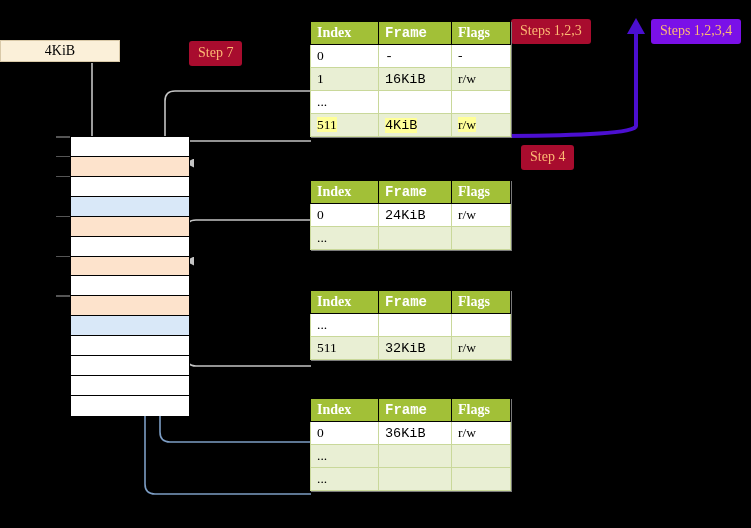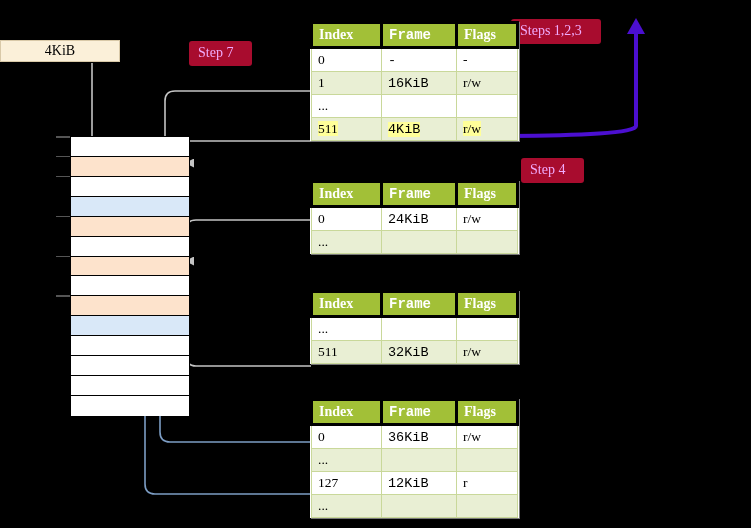--- a/index.html
+++ b/index.html
@@ -1,37 +1,37 @@
 <!DOCTYPE html>
 <html><head>
 <meta charset="utf-8">
 <style>
   html,body{margin:0;padding:0;background:#000;}
   body{width:751px;height:528px;position:relative;overflow:hidden;
        font-family:"Liberation Serif", serif;}
   .stage{position:absolute;left:0;top:0;width:751px;height:528px;}
 
   
-  .badge{position:absolute;color:#f0abfc;font-size:14px;line-height:1;
-         padding:5px 19px 6px 9px;border-radius:3px;white-space:nowrap;
+  .badge{position:absolute;color:#fdba74;font-size:14px;line-height:1;
+         padding:5px 9px 6px 9px;border-radius:3px;white-space:nowrap;
          font-family:"Liberation Serif", serif;}
   .badge.crimson{background:#a80c2e;}
   .badge.violet{background:#7a10e8;}
 
   
   .kib-box{position:absolute;background:#fbf0d9;border:1px solid #d9c9a8;
            color:#000;font-size:14px;display:flex;align-items:center;
            justify-content:center;box-sizing:border-box;}
 
   
   .ptable{position:absolute;border-collapse:collapse;border-spacing:0;
           background:#fff;font-size:13.5px;color:#000;
           box-shadow:1px 1px 0 #7a7a7a;}
   .ptable th{background:#a2c037;color:#fff;font-weight:bold;text-align:left;
-             padding:3px 6px;border:3px solid #000000;font-size:14px;}
+             padding:3px 6px;border:1px solid #000000;font-size:14px;}
   .ptable td{padding:3px 6px;border:1px solid #c9d89a;height:15px;
              vertical-align:middle;}
   .ptable tr.odd td{background:#fff;}
   .ptable tr.even td{background:#e9efd4;}
   .ptable td.hl span{background:#ffff99;}
   .ptable .c-index{width:55px;}
   .ptable .c-frame{width:60px;font-family:Liberation Mono, monospace;}
   .ptable .c-flags{width:46px;}
 
   
@@ -106,22 +106,25 @@
   </div>
 
   <div class="badge crimson" style="left:189px;top:41px;">
     <span>Step 7</span>
   </div>
 
   <div class="badge crimson" style="left:511px;top:19px;">
     <span>Steps 1,2,3</span>
   </div>
 
-
-  <div class="badge crimson" style="left:521px;top:158px;">
+  <div class="badge violet" style="left:651px;top:19px;">
+    <span>Steps 1,2,3,4</span>
+  </div>
+
+  <div class="badge crimson" style="left:521px;top:145px;">
     <span>Step 4</span>
   </div>
 
   <div class="memcol" id="memcol">
       <div class="memrow white" style="top: 0px; height: 19.9286px;"></div>
       <div class="memrow peach" style="top: 19.9286px; height: 19.9286px;"></div>
       <div class="memrow white" style="top: 39.8571px; height: 19.9286px;"></div>
       <div class="memrow blue" style="top: 59.7857px; height: 19.9286px;"></div>
       <div class="memrow peach" style="top: 79.7143px; height: 19.9286px;"></div>
       <div class="memrow white" style="top: 99.6429px; height: 19.9286px;"></div>
@@ -223,25 +226,20 @@
         <tr class="odd">
           <td class="c-index"><span>0</span></td>
           <td class="c-frame"><span>36KiB</span></td>
           <td class="c-flags"><span>r/w</span></td>
         </tr>
         <tr class="even">
           <td class="c-index"><span>...</span></td>
           <td class="c-frame"><span></span></td>
           <td class="c-flags"><span></span></td>
         </tr>
-        <tr class="odd">
-          <td class="c-index"><span>127</span></td>
-          <td class="c-frame"><span>12KiB</span></td>
-          <td class="c-flags"><span>r</span></td>
-        </tr>
         <tr class="even">
           <td class="c-index"><span>...</span></td>
           <td class="c-frame"><span></span></td>
           <td class="c-flags"><span></span></td>
         </tr>
       </tbody>
     </table>
 
 <div class="tick" style="top: 136px;"></div>
     <div class="tick" style="top: 155.929px;"></div>

